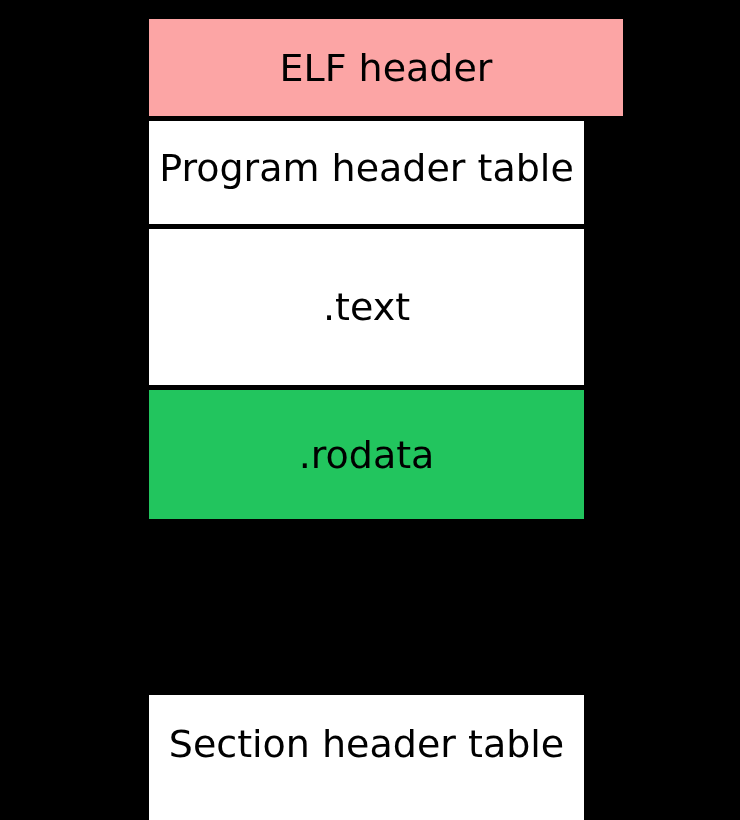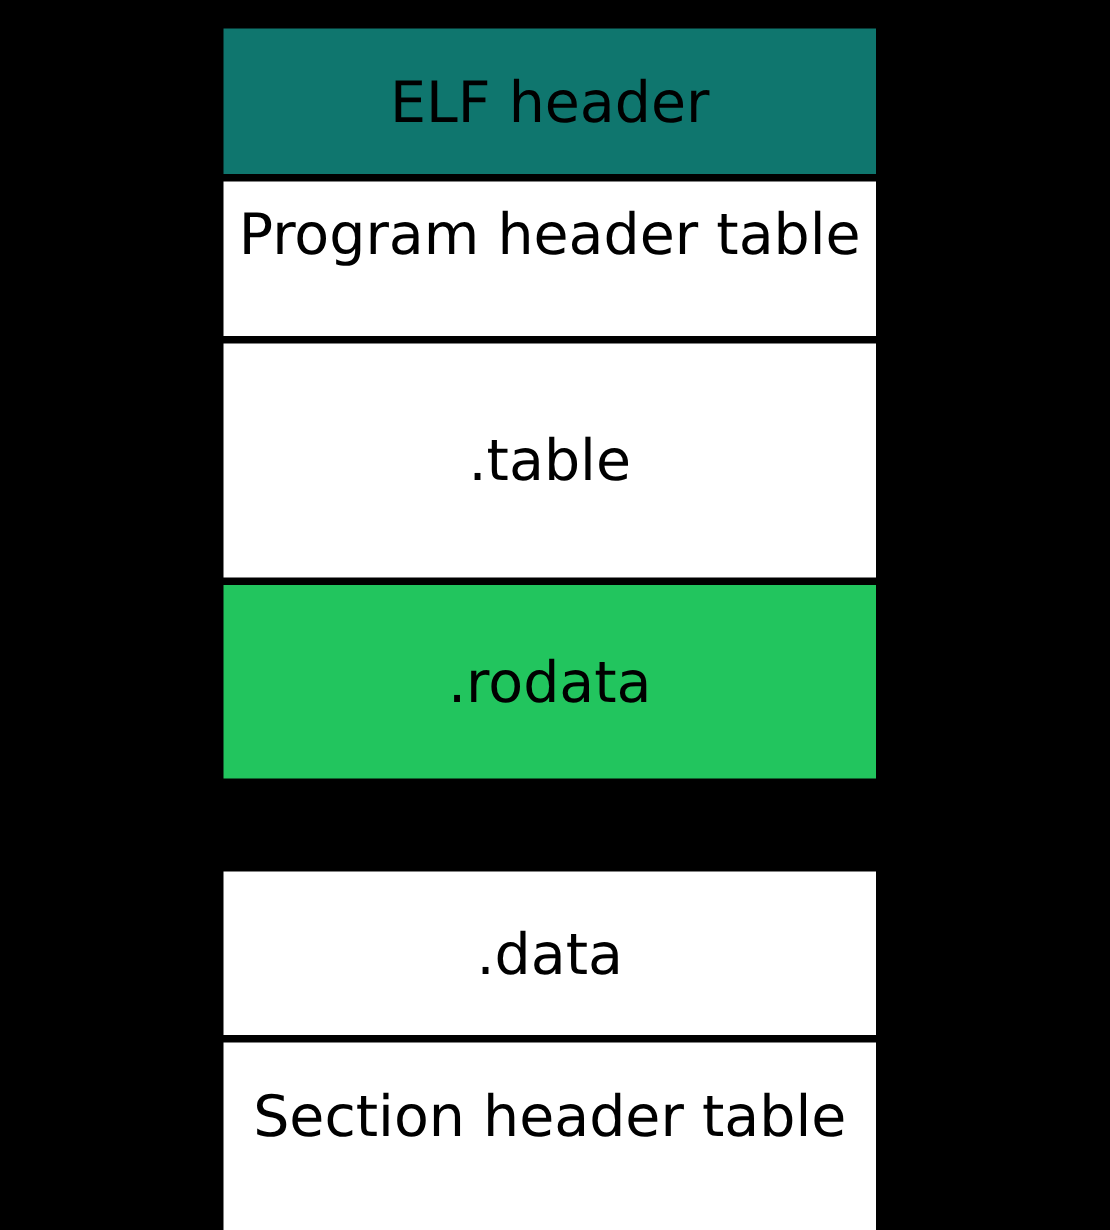--- a/index.html
+++ b/index.html
@@ -32,40 +32,37 @@
   .block .block-label {
     font-size: 38px;
     line-height: 1;
     letter-spacing: 0px;
     white-space: nowrap;
     color: #000000;
   }
   
   .v-center { align-items: center; }
   .v-upper  { align-items: flex-start; }
-  .v-upper .block-label { margin-top: 16px; }
+  .v-upper .block-label { margin-top: 28px; }
   .v-lower  { align-items: flex-start; }
   .v-lower .block-label { margin-top: 30px; }
 </style>
 </head>
 <body>
 
 <div id="diagram" style="width: 740px; height: 820px; background: rgb(0, 0, 0);">
 
-<div class="block v-center" style="left: 149px; top: 19px; width: 435px; height: 97px; background: #0f766e;">
+<div class="block v-center" style="left: 149px; top: 19px; width: 474px; height: 97px; background: #fca5a5;">
       <span class="block-label" style="color: rgb(0, 0, 0);">ELF header</span>
     </div>
     <div class="block v-upper" style="left: 149px; top: 121px; width: 435px; height: 103px; background: rgb(255, 255, 255);">
       <span class="block-label" style="color: rgb(0, 0, 0);">Program header table</span>
     </div>
     <div class="block v-center" style="left: 149px; top: 229px; width: 435px; height: 156px; background: rgb(255, 255, 255);">
-      <span class="block-label" style="color: rgb(0, 0, 0);">.table</span>
+      <span class="block-label" style="color: rgb(0, 0, 0);">.text</span>
     </div>
     <div class="block v-center" style="left: 149px; top: 390px; width: 435px; height: 129px; background: #22c55e;">
       <span class="block-label" style="color: rgb(0, 0, 0);">.rodata</span>
-    </div>
-    <div class="block v-center" style="left: 149px; top: 581px; width: 435px; height: 109px; background: rgb(255, 255, 255);">
-      <span class="block-label" style="color: rgb(0, 0, 0);">.data</span>
     </div>
     <div class="block v-lower" style="left: 149px; top: 695px; width: 435px; height: 126px; background: rgb(255, 255, 255);">
       <span class="block-label" style="color: rgb(0, 0, 0);">Section header table</span>
     </div>
   </div>
 
 </body></html>

